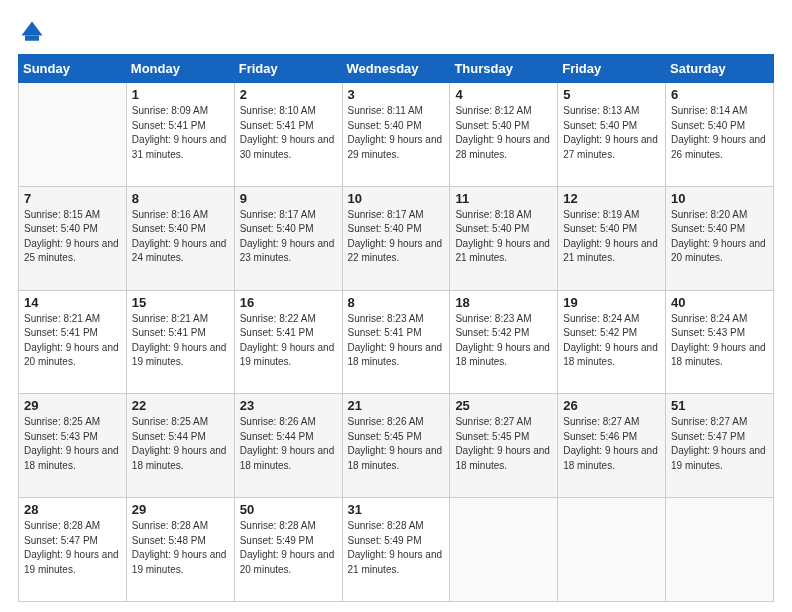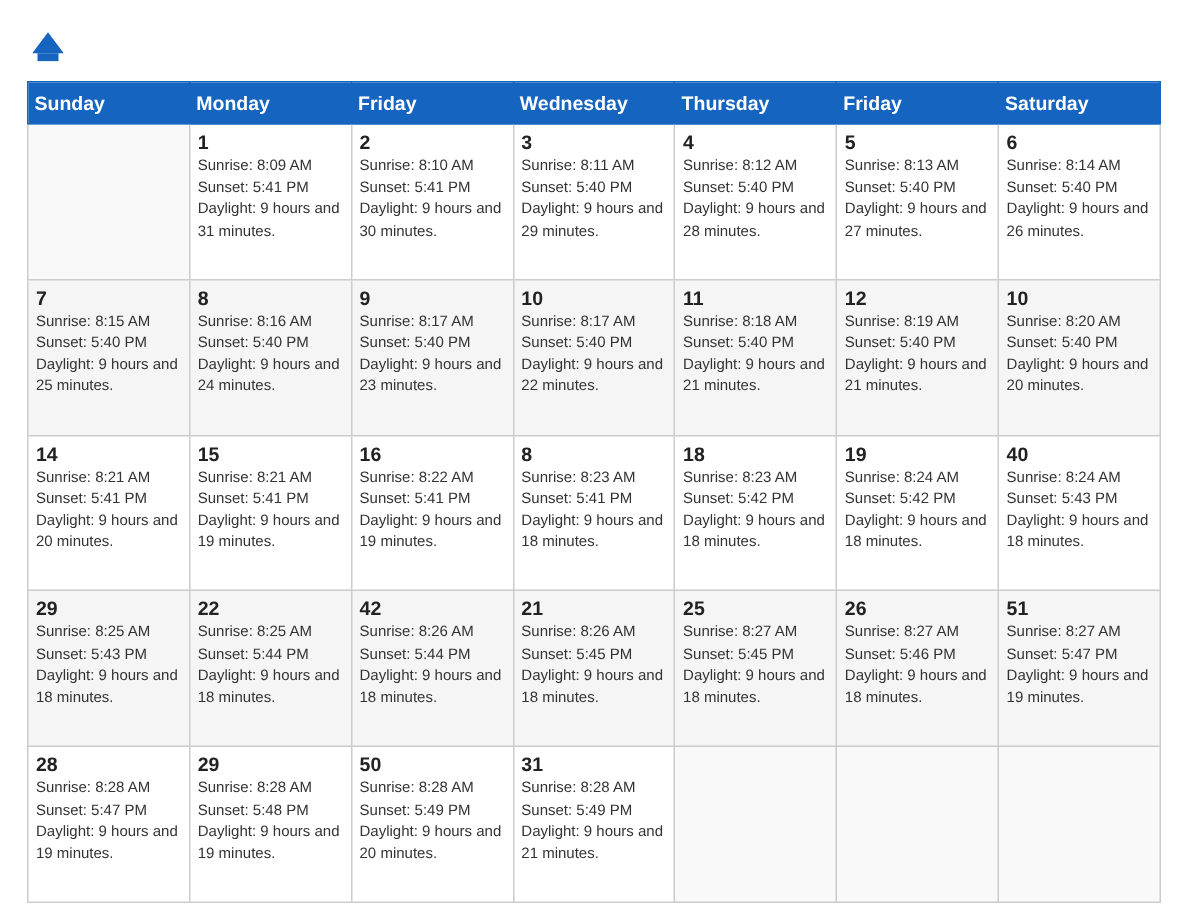--- a/index.html
+++ b/index.html
@@ -219,21 +219,21 @@
         <tr class="row-alt">
           <td>
             <span class="day-num">29</span>
             <div class="day-info">Sunrise: 8:25 AM<br>Sunset: 5:43 PM<br>Daylight: 9 hours and 18 minutes.</div>
           </td>
           <td>
             <span class="day-num">22</span>
             <div class="day-info">Sunrise: 8:25 AM<br>Sunset: 5:44 PM<br>Daylight: 9 hours and 18 minutes.</div>
           </td>
           <td>
-            <span class="day-num">42</span>
+            <span class="day-num">23</span>
             <div class="day-info">Sunrise: 8:26 AM<br>Sunset: 5:44 PM<br>Daylight: 9 hours and 18 minutes.</div>
           </td>
           <td>
             <span class="day-num">21</span>
             <div class="day-info">Sunrise: 8:26 AM<br>Sunset: 5:45 PM<br>Daylight: 9 hours and 18 minutes.</div>
           </td>
           <td>
             <span class="day-num">25</span>
             <div class="day-info">Sunrise: 8:27 AM<br>Sunset: 5:45 PM<br>Daylight: 9 hours and 18 minutes.</div>
           </td>

